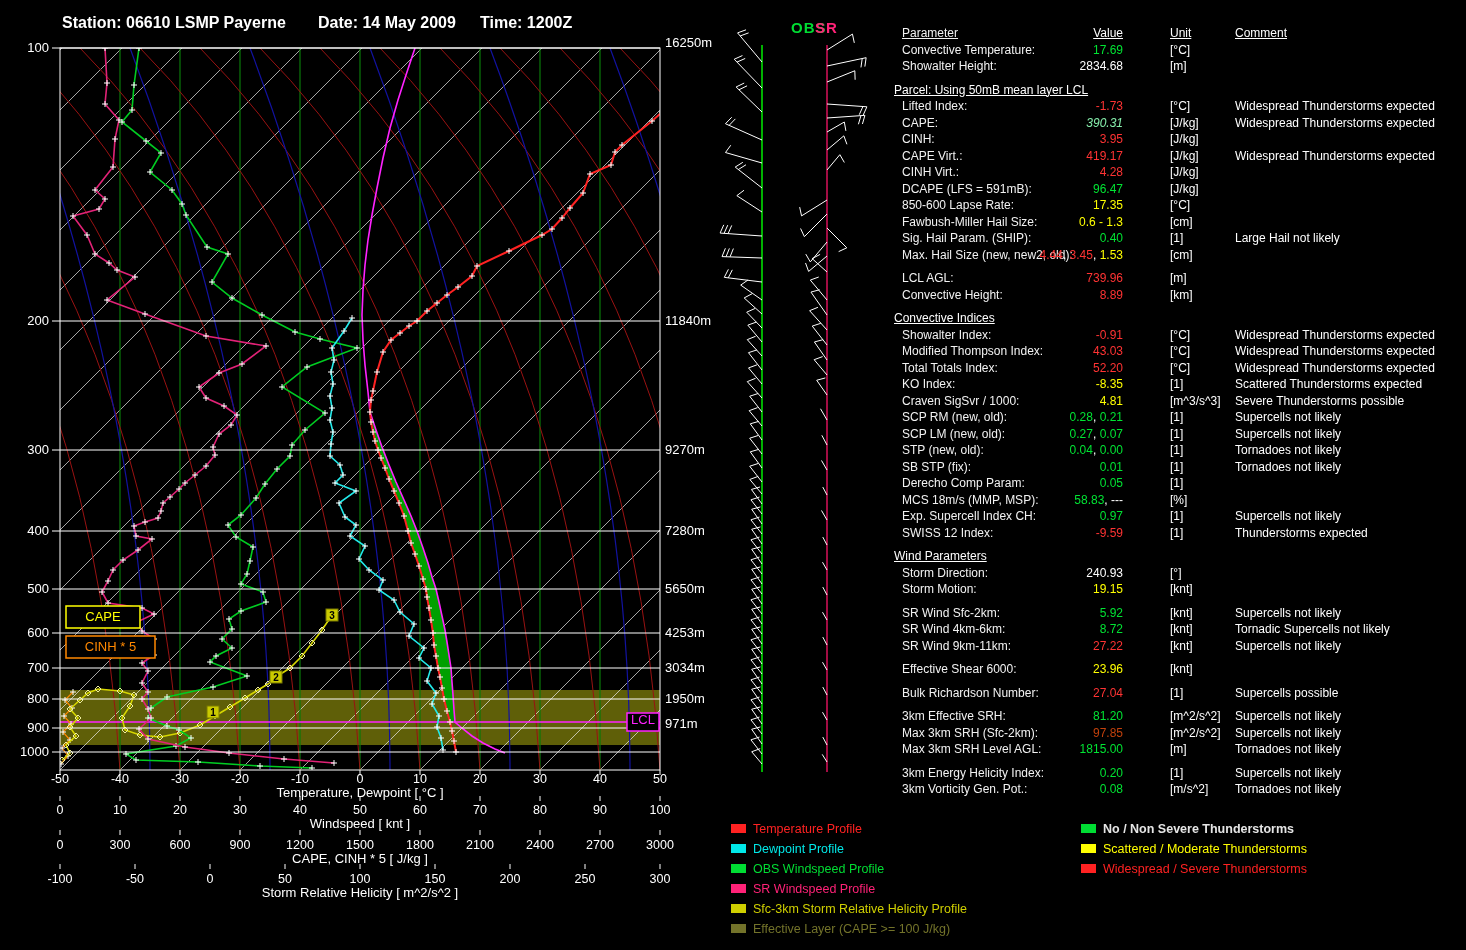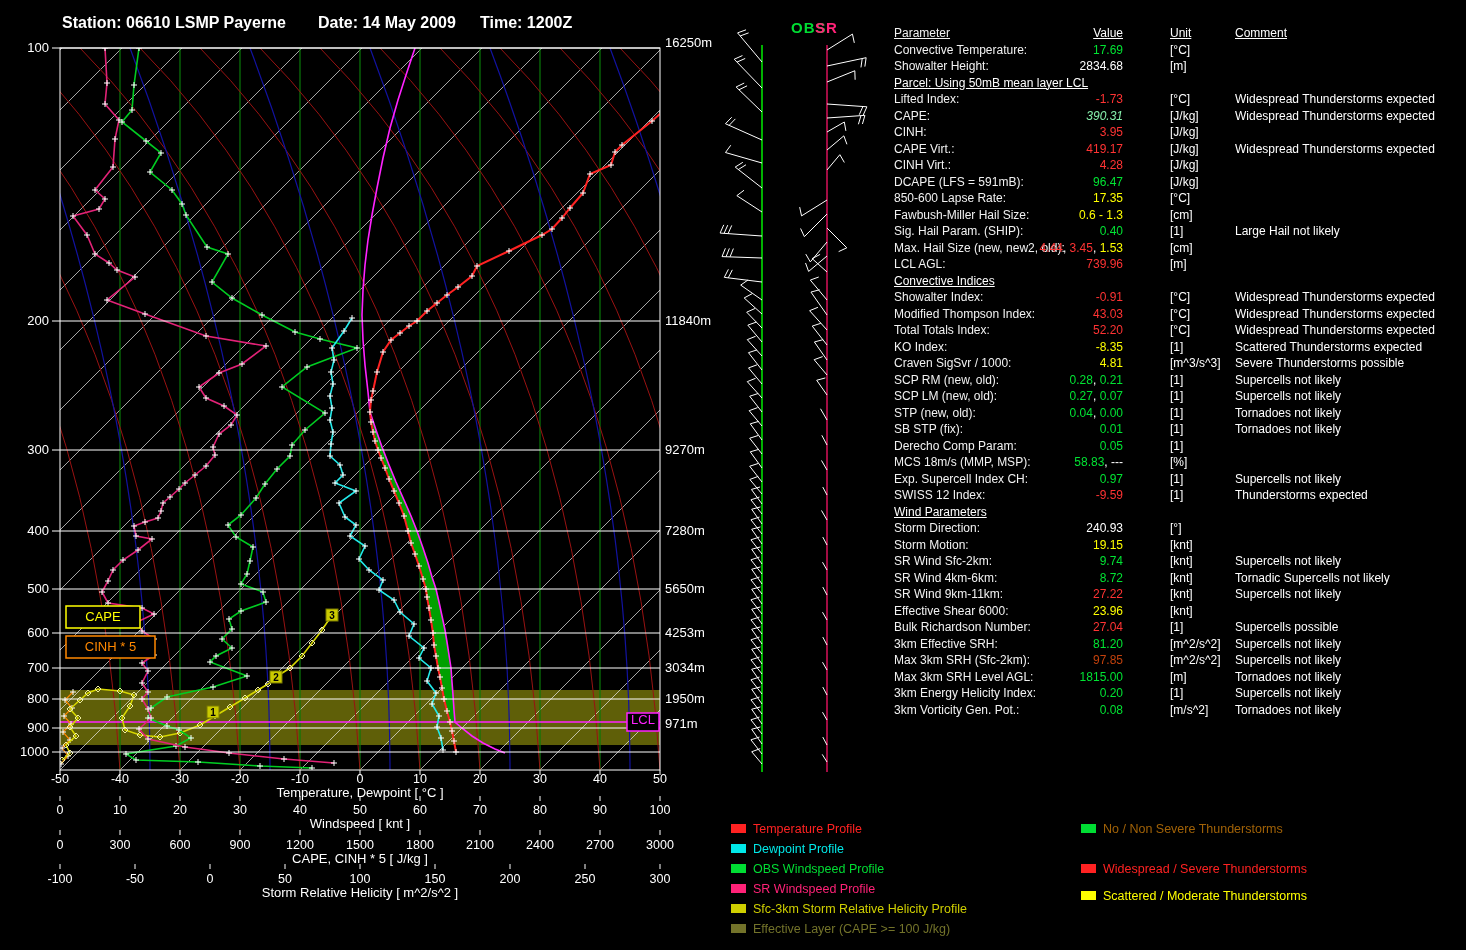--- a/index.html
+++ b/index.html
@@ -7,27 +7,27 @@
   #stage{position:absolute;left:0;top:0;width:1466px;height:950px;background:#000;}
   #chart-svg{position:absolute;left:0;top:0;}
   .hdr{position:absolute;top:14px;color:#fff;font-size:16px;font-weight:bold;white-space:nowrap;}
   #hdr-station{left:62px}#hdr-date{left:318px}#hdr-time{left:480px}
   .col-label{position:absolute;top:19px;font-size:15px;font-weight:bold;letter-spacing:1px;}
   #obs-label{left:791px;color:#00dd33;}
   #sr-label{left:815px;color:#ff2277;}
   
   #ptable{position:absolute;left:894px;top:26px;width:572px;color:#fff;font-size:12px;}
   .trow{position:relative;height:16.5px;white-space:nowrap;}
-  .trow .lbl{position:absolute;left:0;color:#f2f2f2;}
+  .trow .lbl{position:absolute;left:8px;color:#f2f2f2;}
   .trow .val{position:absolute;left:0;width:229px;text-align:right;}
   .trow .unit{position:absolute;left:276px;color:#fff;}
   .trow .cmt{position:absolute;left:341px;color:#fff;}
   .thead span{text-decoration:underline;color:#fff;}
   .stitle{position:relative;height:16.5px;text-decoration:underline;color:#fff;white-space:nowrap;}
-  .gap{}
+  .gap{margin-top:7px;}
   
   .leg-item{position:absolute;height:14px;white-space:nowrap;font-size:12.5px;}
   .leg-item .sw{display:inline-block;width:15px;height:9px;margin-right:7px;}
   .leg-item .lt{vertical-align:top;}
 </style>
 </head>
 <body>
 <div id="stage">
 
 <svg id="chart-svg" width="1466" height="950">
@@ -515,20 +515,26 @@
         <span class="val"><span style="color: rgb(255, 51, 51);">4.44</span><span style="color: rgb(255, 255, 255);">, </span><span style="color: rgb(255, 51, 51);">3.45</span><span style="color: rgb(255, 255, 255);">, </span><span style="color: rgb(255, 255, 0);">1.53</span></span>
         <span class="unit">[cm]</span>
         <span class="cmt"></span>
       </div>
       <div class="trow gap">
         <span class="lbl">LCL AGL:</span>
         <span class="val"><span style="color: rgb(255, 51, 51);">739.96</span></span>
         <span class="unit">[m]</span>
         <span class="cmt"></span>
       </div>
+      <div class="trow">
+        <span class="lbl">Convective Height:</span>
+        <span class="val"><span style="color: rgb(255, 51, 51);">8.89</span></span>
+        <span class="unit">[km]</span>
+        <span class="cmt"></span>
+      </div>
       <div class="stitle gap">Convective Indices</div>
       <div class="trow">
         <span class="lbl">Showalter Index:</span>
         <span class="val"><span style="color: rgb(255, 51, 51);">-0.91</span></span>
         <span class="unit">[°C]</span>
         <span class="cmt">Widespread Thunderstorms expected</span>
       </div>
       <div class="trow">
         <span class="lbl">Modified Thompson Index:</span>
         <span class="val"><span style="color: rgb(255, 51, 51);">43.03</span></span>
@@ -609,21 +615,21 @@
         <span class="cmt"></span>
       </div>
       <div class="trow">
         <span class="lbl">Storm Motion:</span>
         <span class="val"><span style="color: rgb(255, 255, 0);">19.15</span></span>
         <span class="unit">[knt]</span>
         <span class="cmt"></span>
       </div>
       <div class="trow gap">
         <span class="lbl">SR Wind Sfc-2km:</span>
-        <span class="val"><span style="color: rgb(0, 228, 51);">9.74</span></span>
+        <span class="val"><span style="color: rgb(0, 228, 51);">5.92</span></span>
         <span class="unit">[knt]</span>
         <span class="cmt">Supercells not likely</span>
       </div>
       <div class="trow">
         <span class="lbl">SR Wind 4km-6km:</span>
         <span class="val"><span style="color: rgb(0, 228, 51);">8.72</span></span>
         <span class="unit">[knt]</span>
         <span class="cmt">Tornadic Supercells not likely</span>
       </div>
       <div class="trow">
@@ -675,18 +681,18 @@
         <span class="cmt">Tornadoes not likely</span>
       </div>
     </div>
 <div id="legends">
       <div class="leg-item" style="left: 731px; top: 822px;"><span class="sw" style="background: rgb(255, 34, 34);"></span><span class="lt" style="color: rgb(255, 34, 34);">Temperature Profile</span></div>
       <div class="leg-item" style="left: 731px; top: 842px;"><span class="sw" style="background: rgb(0, 232, 232);"></span><span class="lt" style="color: rgb(0, 232, 232);">Dewpoint Profile</span></div>
       <div class="leg-item" style="left: 731px; top: 862px;"><span class="sw" style="background: rgb(0, 221, 51);"></span><span class="lt" style="color: rgb(0, 221, 51); text-align: center;">OBS Windspeed Profile</span></div>
       <div class="leg-item" style="left: 731px; top: 882px;"><span class="sw" style="background: rgb(255, 34, 119);"></span><span class="lt" style="color: rgb(255, 34, 119);">SR Windspeed Profile</span></div>
       <div class="leg-item" style="left: 731px; top: 902px;"><span class="sw" style="background: rgb(207, 207, 0);"></span><span class="lt" style="color: rgb(207, 207, 0);">Sfc-3km Storm Relative Helicity Profile</span></div>
       <div class="leg-item" style="left: 731px; top: 922px;"><span class="sw" style="background: rgb(115, 115, 42);"></span><span class="lt" style="color: rgb(115, 115, 42);">Effective Layer (CAPE &gt;= 100 J/kg)</span></div>
-      <div class="leg-item" style="left: 1081px; top: 822px;"><span class="sw" style="background: rgb(0, 221, 51);"></span><span class="lt" style="color: #a16207;">No / Non Severe Thunderstorms</span></div>
-      <div class="leg-item" style="left: 1081px; top: 842px; margin-top: 47px;"><span class="sw" style="background: rgb(255, 255, 0);"></span><span class="lt" style="color: rgb(255, 255, 0);">Scattered / Moderate Thunderstorms</span></div>
+      <div class="leg-item" style="left: 1081px; top: 822px;"><span class="sw" style="background: rgb(0, 221, 51);"></span><span class="lt" style="color: #e5e5e5; font-weight: bold;">No / Non Severe Thunderstorms</span></div>
+      <div class="leg-item" style="left: 1081px; top: 842px;"><span class="sw" style="background: rgb(255, 255, 0);"></span><span class="lt" style="color: rgb(255, 255, 0);">Scattered / Moderate Thunderstorms</span></div>
       <div class="leg-item" style="left: 1081px; top: 862px;"><span class="sw" style="background: rgb(255, 34, 34);"></span><span class="lt" style="color: rgb(255, 34, 34);">Widespread / Severe Thunderstorms</span></div>
     </div>
 
 </div>
 
 </body></html>

